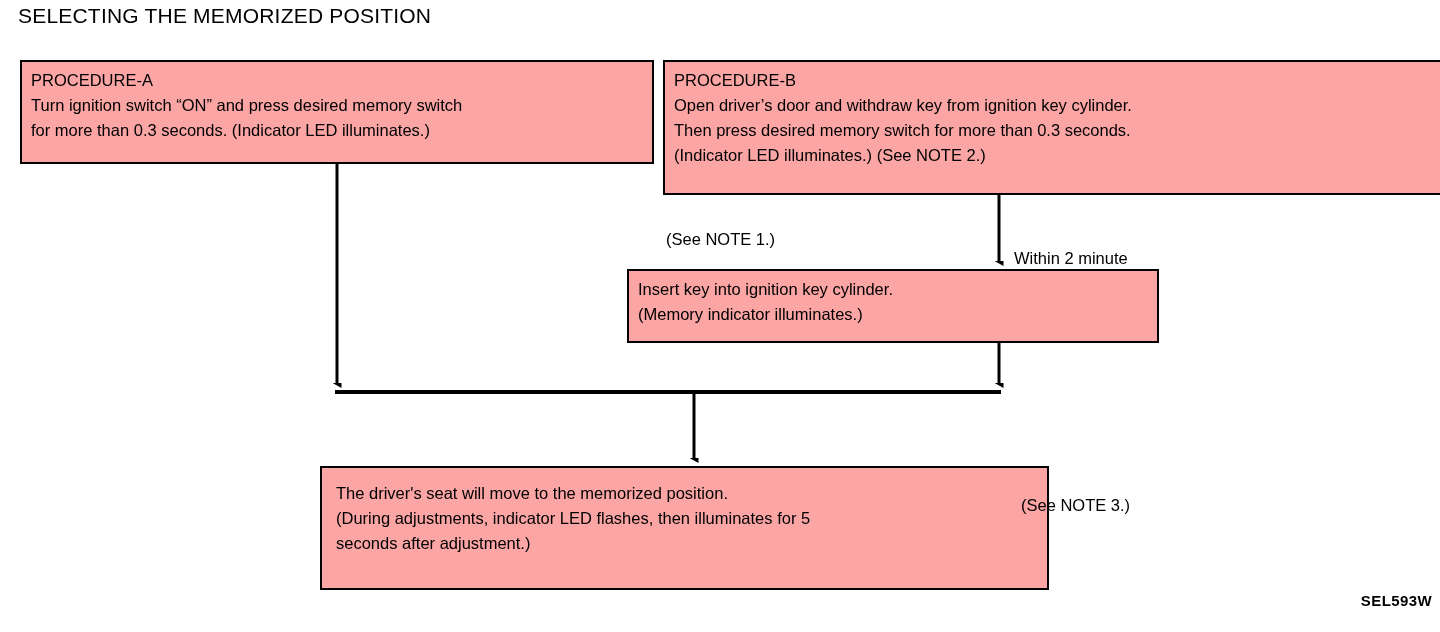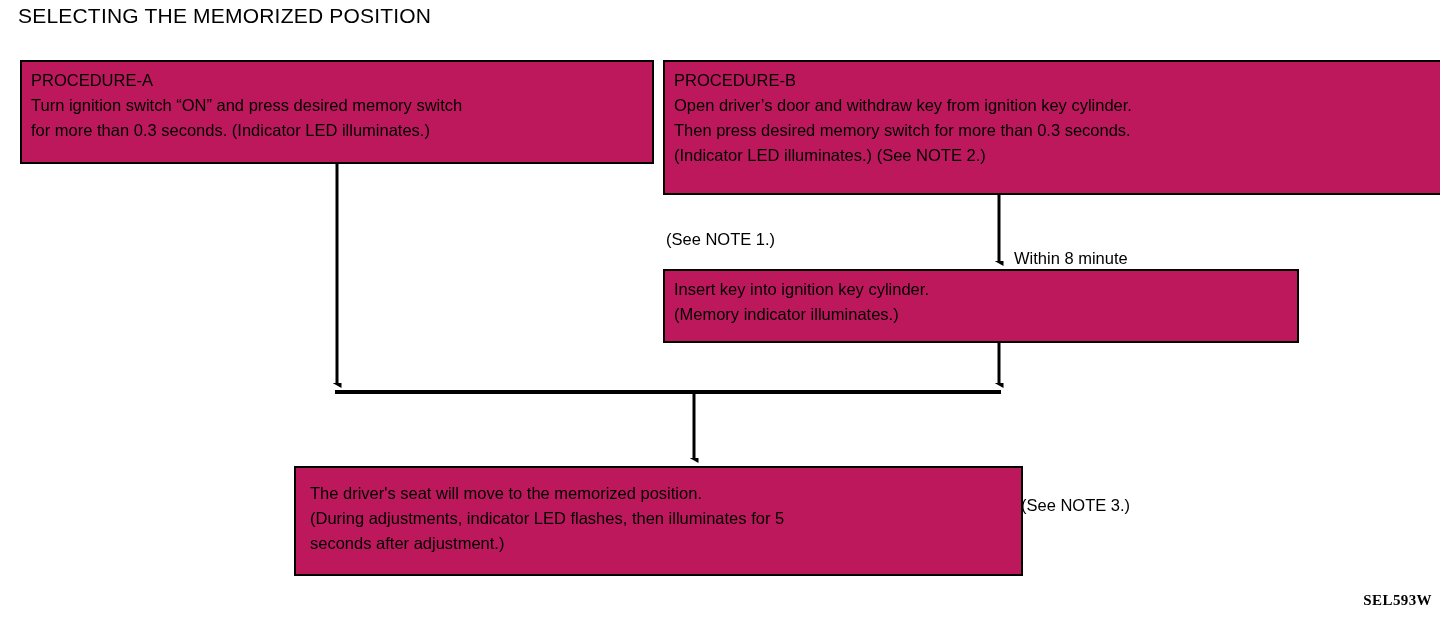--- a/index.html
+++ b/index.html
@@ -28,35 +28,35 @@
     letter-spacing: 0.2px;
     line-height: 26px;
     white-space: nowrap;
   }
 
   
   .flow-box {
     position: absolute;
     box-sizing: border-box;
     border: 2px solid #000000;
-    background: #be185d;
+    background: #fca5a5;
   }
   .flow-box .box-text {
     position: absolute;
     left: 9px;
     top: 6px;
     font-size: 16.5px;
     line-height: 25px;
     white-space: pre;
   }
 
   #box-procedure-a { left: 20px;  top: 60px;  width: 634px; height: 104px; }
   #box-procedure-b { left: 663px; top: 60px;  width: 804px; height: 135px; }
-  #box-insert-key  { left: 663px; top: 269px; width: 636px; height: 74px;  }
-  #box-result      { left: 294px; top: 466px; width: 729px; height: 110px; }
+  #box-insert-key  { left: 627px; top: 269px; width: 532px; height: 74px;  }
+  #box-result      { left: 320px; top: 466px; width: 729px; height: 124px; }
 
   #box-result .box-text { left: 14px; top: 13px; }
 
   
   .annotation {
     position: absolute;
     font-size: 16.5px;
     line-height: 22px;
     white-space: nowrap;
     margin-top: 28px;
@@ -67,21 +67,20 @@
 
   
   .diagram-code {
     position: absolute;
     right: 8px;
     top: 592px;
     font-size: 15px;
     font-weight: bold;
     letter-spacing: 0.4px;
     white-space: nowrap;
-    font-family: Liberation Serif, serif;
   }
 
   
   #connectors {
     position: absolute;
     left: 0;
     top: 0;
     width: 1440px;
     height: 632px;
     pointer-events: none;
@@ -129,17 +128,17 @@
 </div>
 
 <div class="flow-box" id="box-result">
   <div class="box-text">The driver's seat will move to the memorized position.
 (During adjustments, indicator LED flashes, then illuminates for 5
 seconds after adjustment.)</div>
 </div>
 
 <div class="annotation" id="note-1-label">(See NOTE 1.)</div>
 
-<div class="annotation" id="within-1min-label">Within 8 minute</div>
+<div class="annotation" id="within-1min-label">Within 2 minute</div>
 
 <div class="annotation" id="note-3-label">(See NOTE 3.)</div>
 
 <div class="diagram-code">SEL593W</div>
 
 </body></html>

